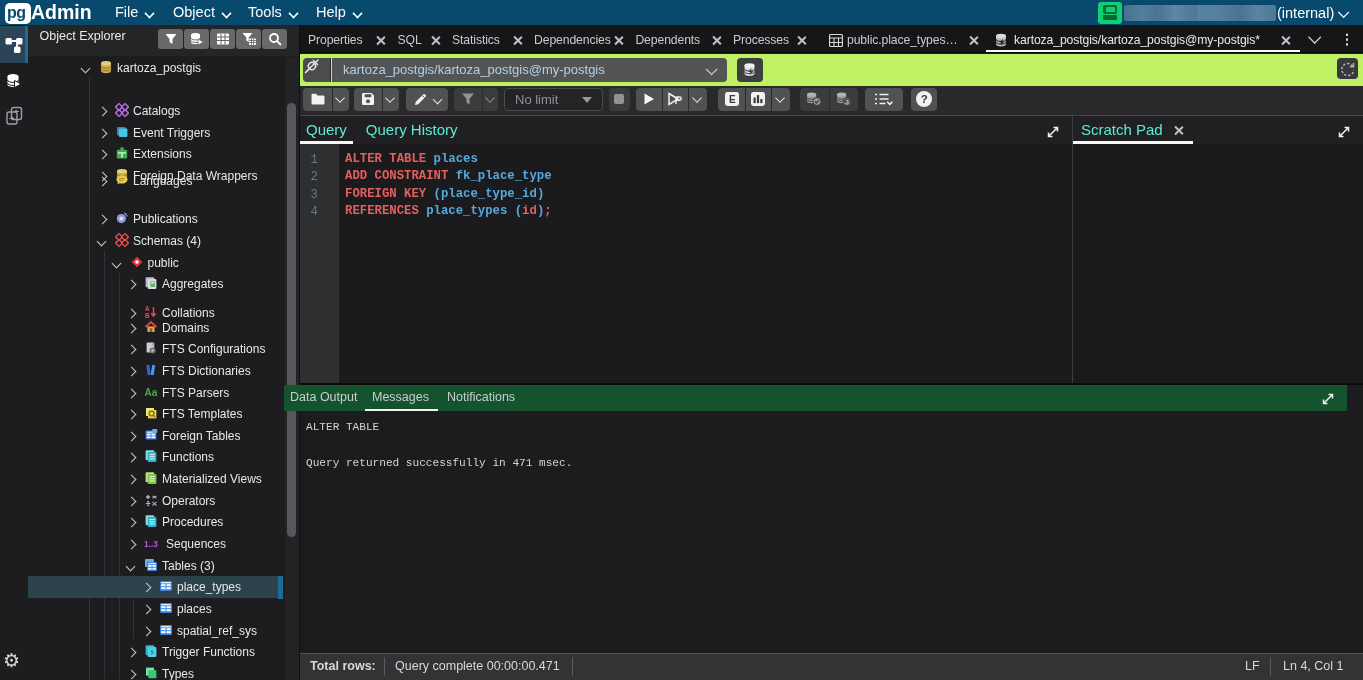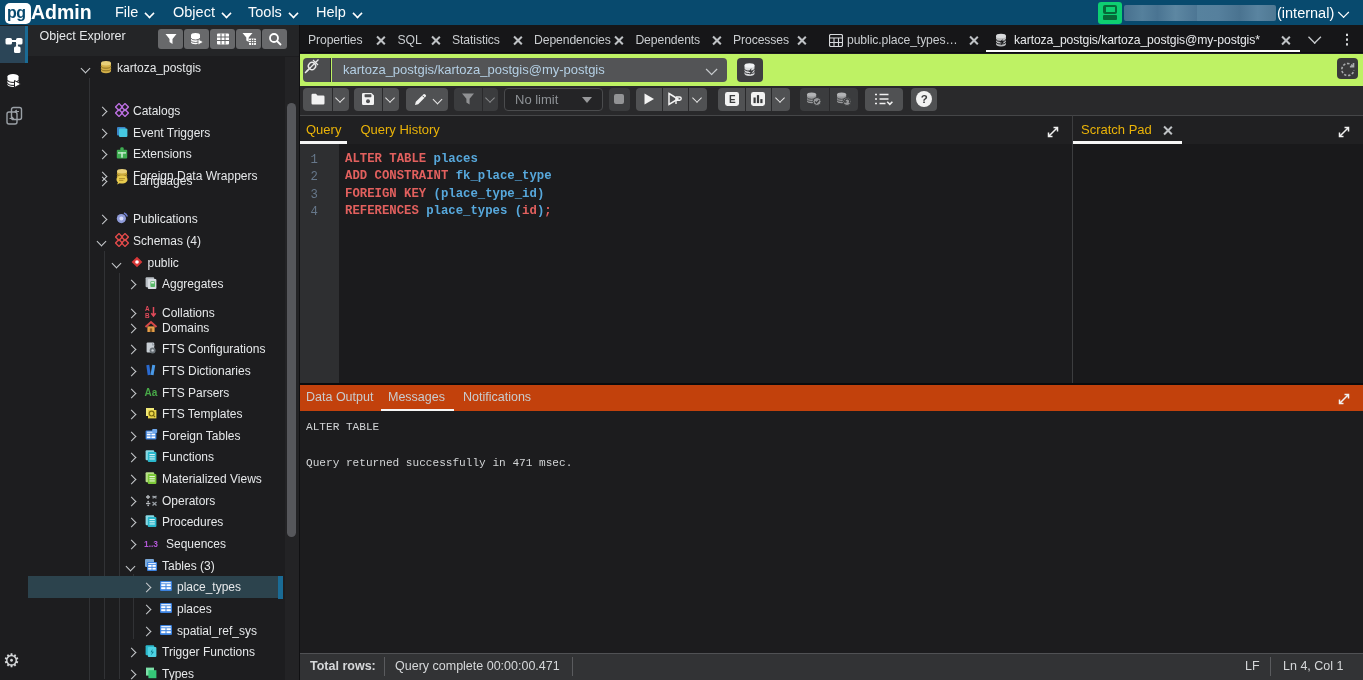--- a/index.html
+++ b/index.html
@@ -54,33 +54,33 @@
 .tseg{position:relative;height:23px}
 .tseg+.tseg{border-left:1px solid #2a2a2c}
 .tseg svg{position:absolute;left:50%;top:50%;transform:translate(-50%,-50%)}
 .bcar{position:absolute;left:50%;top:50%;width:9px;height:9px;transform:translate(-50%,-62%)}
 .bcar::before{content:"";position:absolute;left:0.5px;top:1px;width:6px;height:6px;border-right:1.8px solid #e8e8e8;border-bottom:1.8px solid #e8e8e8;transform:rotate(45deg)}
 .dim .bcar::before{border-color:#8d8e90}
 
 #qtabs{left:300px;top:115px;width:772px;height:28.5px;background:#202022;border-top:1px solid #454648}
 #sptabs{left:1072px;top:115px;width:291px;height:28.5px;background:#202022;border-top:1px solid #454648;border-left:1px solid #3c3d3f}
 .ptab{position:relative;float:left;height:27.5px;padding:0 6px}
-.ptab .tt{float:left;line-height:26px;font-size:13px;color:#eab308}
+.ptab .tt{float:left;line-height:26px;font-size:15px;color:#5eead4}
 .ptab.act::after{content:"";position:absolute;left:0;bottom:0;width:100%;height:3px;background:#f6f6f6}
 .expic{position:absolute;top:9px;width:14px;height:14px}
 
 #gutter{left:300px;top:143.5px;width:39px;height:239.5px;background:#2e2f31}
 #code{left:339px;top:143.5px;width:733px;height:239.5px;background:#1b1b1d}
 #codepre{position:absolute;left:6px;top:7px;font-family:"Liberation Mono",monospace;font-size:12.3px;line-height:17.6px;font-weight:bold;white-space:pre}
 .lnum{position:absolute;right:21px;font-family:"Liberation Mono",monospace;font-size:12.3px;color:#66778a;line-height:17.6px}
 .kw{color:#e2605e}.id{color:#57a8dc}
 #spbody{left:1072px;top:143.5px;width:291px;height:239.5px;background:#19191b;border-left:1px solid #3c3d3f}
 #hdiv{left:300px;top:383px;width:1063px;height:2px;background:#0b0b0d}
 
-#btabs{left:300px;top:385px;width:1063px;height:26px;background:#c2410c}
+#btabs{left:284px;top:385px;width:1063px;height:26px;background:#14532d}
 .btx{position:absolute;top:0;line-height:24px;font-size:12.5px;color:#c9cccf;white-space:nowrap}
 #bmsg{left:300px;top:411px;width:1063px;height:242px;background:#1c1c1e;color:#d2d4d6;font-family:"Liberation Mono",monospace;font-size:11.1px;line-height:18px}
 #bmsg pre{position:absolute;left:6px;top:7px;font-family:inherit}
 
 #sbar{left:300px;top:653px;width:1063px;height:27px;background:#323335;border-top:1.5px solid #505154;font-size:12.5px;color:#d6d8da}
 .sdiv{position:absolute;top:3px;width:1px;height:19px;background:#5a5b5e}
 .sitem{position:absolute;top:0;line-height:25px;white-space:nowrap}
 
 </style></head><body>
 <div id="app">

